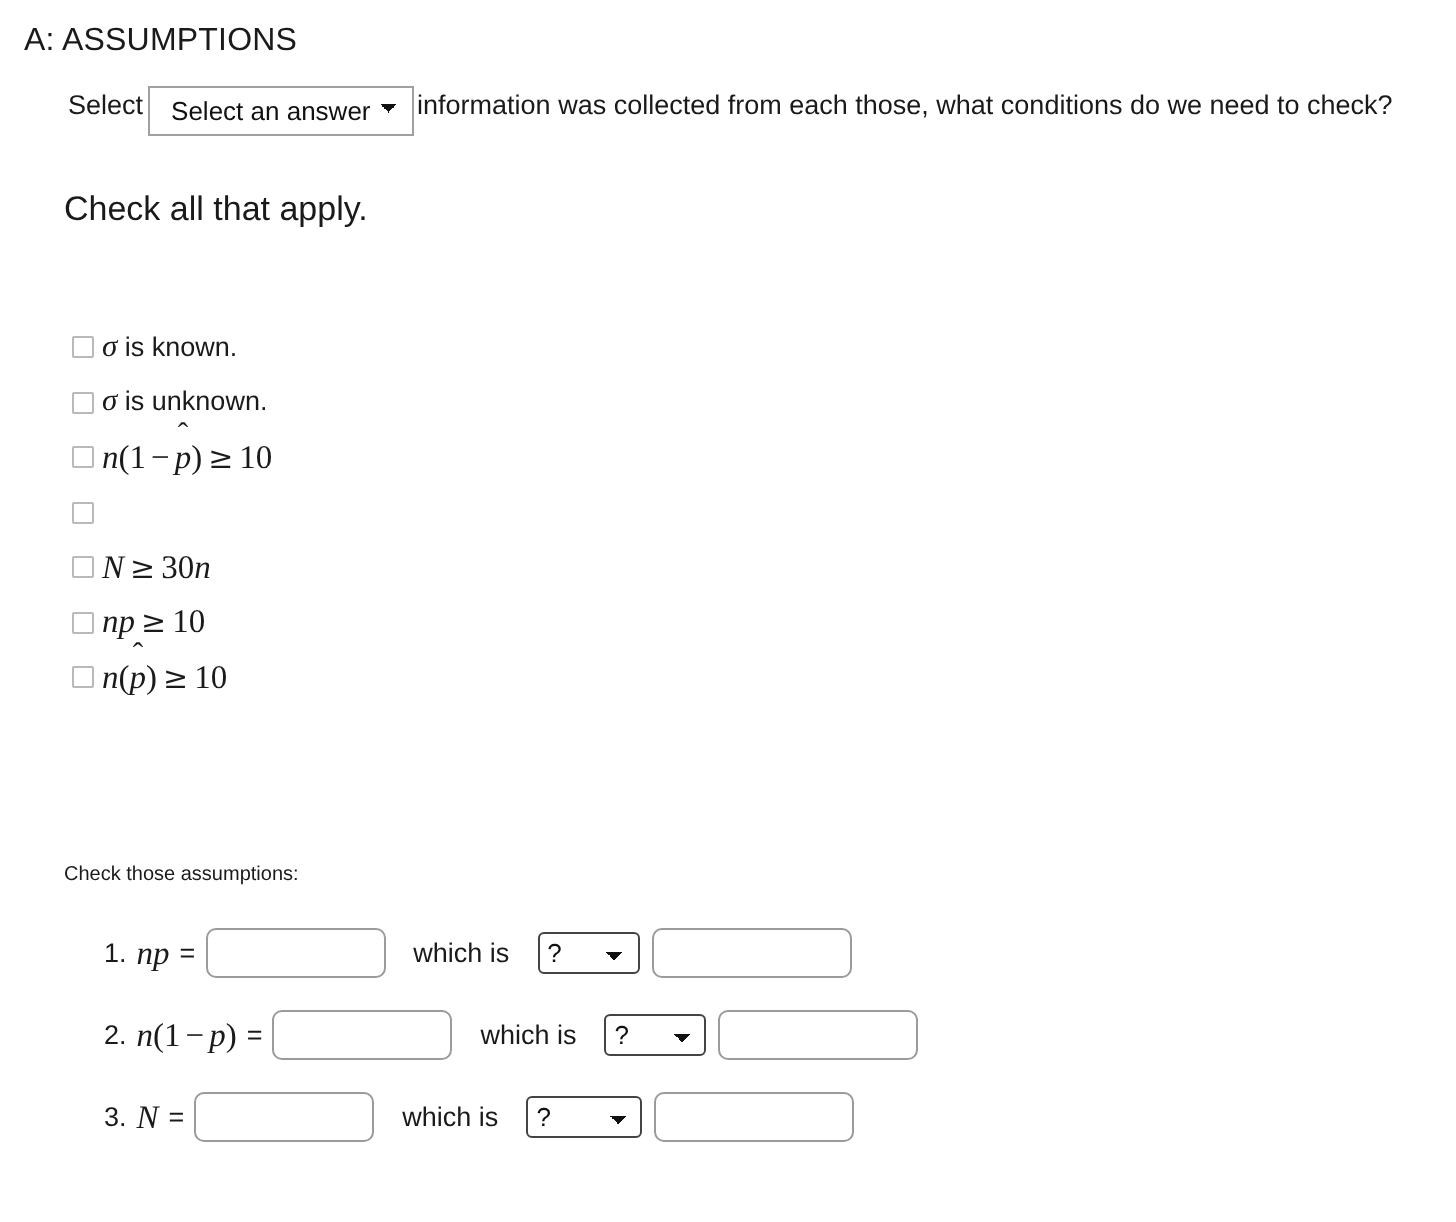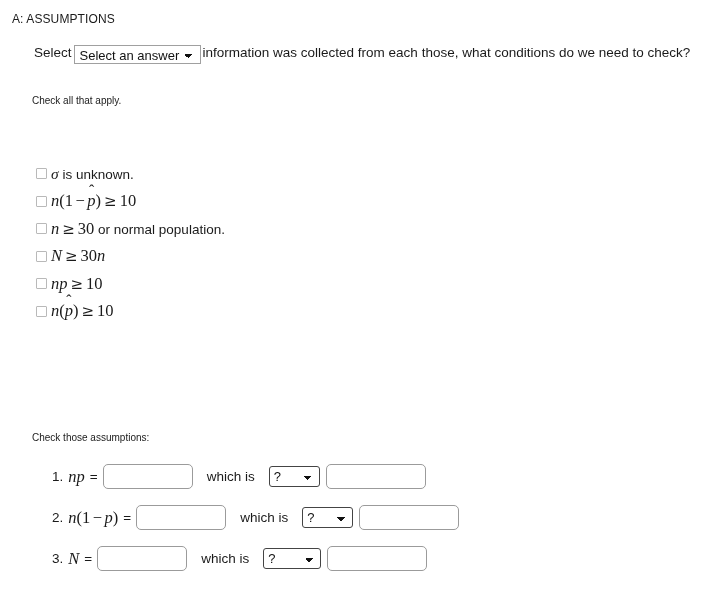--- a/index.html
+++ b/index.html
@@ -19,21 +19,21 @@
 
   .page {
     padding: 0;
     position: relative;
   }
 
   .heading {
     position: absolute;
     left: 12px;
     top: 12px;
-    font-size: 12px;
+    font-size: 16px;
     color: #1a1a1a;
     letter-spacing: 0.1px;
     white-space: nowrap;
   }
 
   .since-para {
     position: absolute;
     left: 12px;
     top: 42px;
     width: 694px;
@@ -43,43 +43,43 @@
   }
   .since-para .txt { }
 
   select.answer-select {
     font-family: "Liberation Sans", sans-serif;
     font-size: 13px;
     color: #111;
     background: #ffffff;
     border: 1px solid #a0a0a0;
     border-radius: 0;
-    padding: 1px 2px 1px 5px;
-    height: 19px;
+    padding: 1px 2px 1px 11px;
+    height: 25px;
     line-height: 17px;
     vertical-align: -3px;
     margin: 0 2px;
     -webkit-appearance: none;
     appearance: none;
     background-image:
       linear-gradient(45deg, transparent 50%, #111 50%),
       linear-gradient(135deg, #111 50%, transparent 50%);
     background-position:
       calc(100% - 11px) 8px,
       calc(100% - 7px) 8px;
     background-size: 4.5px 4.5px, 4.5px 4.5px;
     background-repeat: no-repeat;
     padding-right: 20px;
   }
 
   .check-all {
     position: absolute;
     left: 32px;
     top: 95px;
-    font-size: 10px;
+    font-size: 17px;
   }
 
   .options {
     position: absolute;
     left: 36px;
     top: 160px;
     width: 420px;
   }
   .opt-row {
     display: flex;
@@ -228,29 +228,32 @@
 
   <div class="since-para">
     <span class="txt">Select</span><select class="answer-select"><option>Select an answer</option><option>categorical</option><option>quantitative</option></select><span class="txt">information was collected from each those, what conditions do we need to check?</span>
   </div>
 
   <div class="check-all">Check all that apply.</div>
 
   <div class="options">
       <div class="opt-row">
         <input type="checkbox" class="opt-box" style="">
+        <label class="opt-label"><span class="sigma">σ</span><span class="opt-label"> is known.</span></label>
+      </div>
+      <div class="opt-row">
+        <input type="checkbox" class="opt-box" style="">
         <label class="opt-label"><span class="sigma">σ</span><span class="opt-label"> is unknown.</span></label>
       </div>
       <div class="opt-row">
         <input type="checkbox" class="opt-box" style="">
         <label class="opt-label"><span class="m mi">n</span><span class="m mn">(1</span><span class="m mn op">−</span><span class="m mi hat">p<span class="hc">ˆ</span></span><span class="m mn">)</span><span class="m ge">≥</span><span class="m mn">10</span></label>
       </div>
       <div class="opt-row">
         <input type="checkbox" class="opt-box" style="">
-        <label class="opt-label"><span class="m mi">n</span><span class="m ge">≥</span><span class="m mn">30</span><span class="opt-label"> or normal population.</span></label>
       </div>
       <div class="opt-row">
         <input type="checkbox" class="opt-box" style="">
         <label class="opt-label"><span class="m mi">N</span><span class="m ge">≥</span><span class="m mn">30</span><span class="m mi">n</span></label>
       </div>
       <div class="opt-row">
         <input type="checkbox" class="opt-box" style="">
         <label class="opt-label"><span class="m mi">np</span><span class="m ge">≥</span><span class="m mn">10</span></label>
       </div>
       <div class="opt-row">

